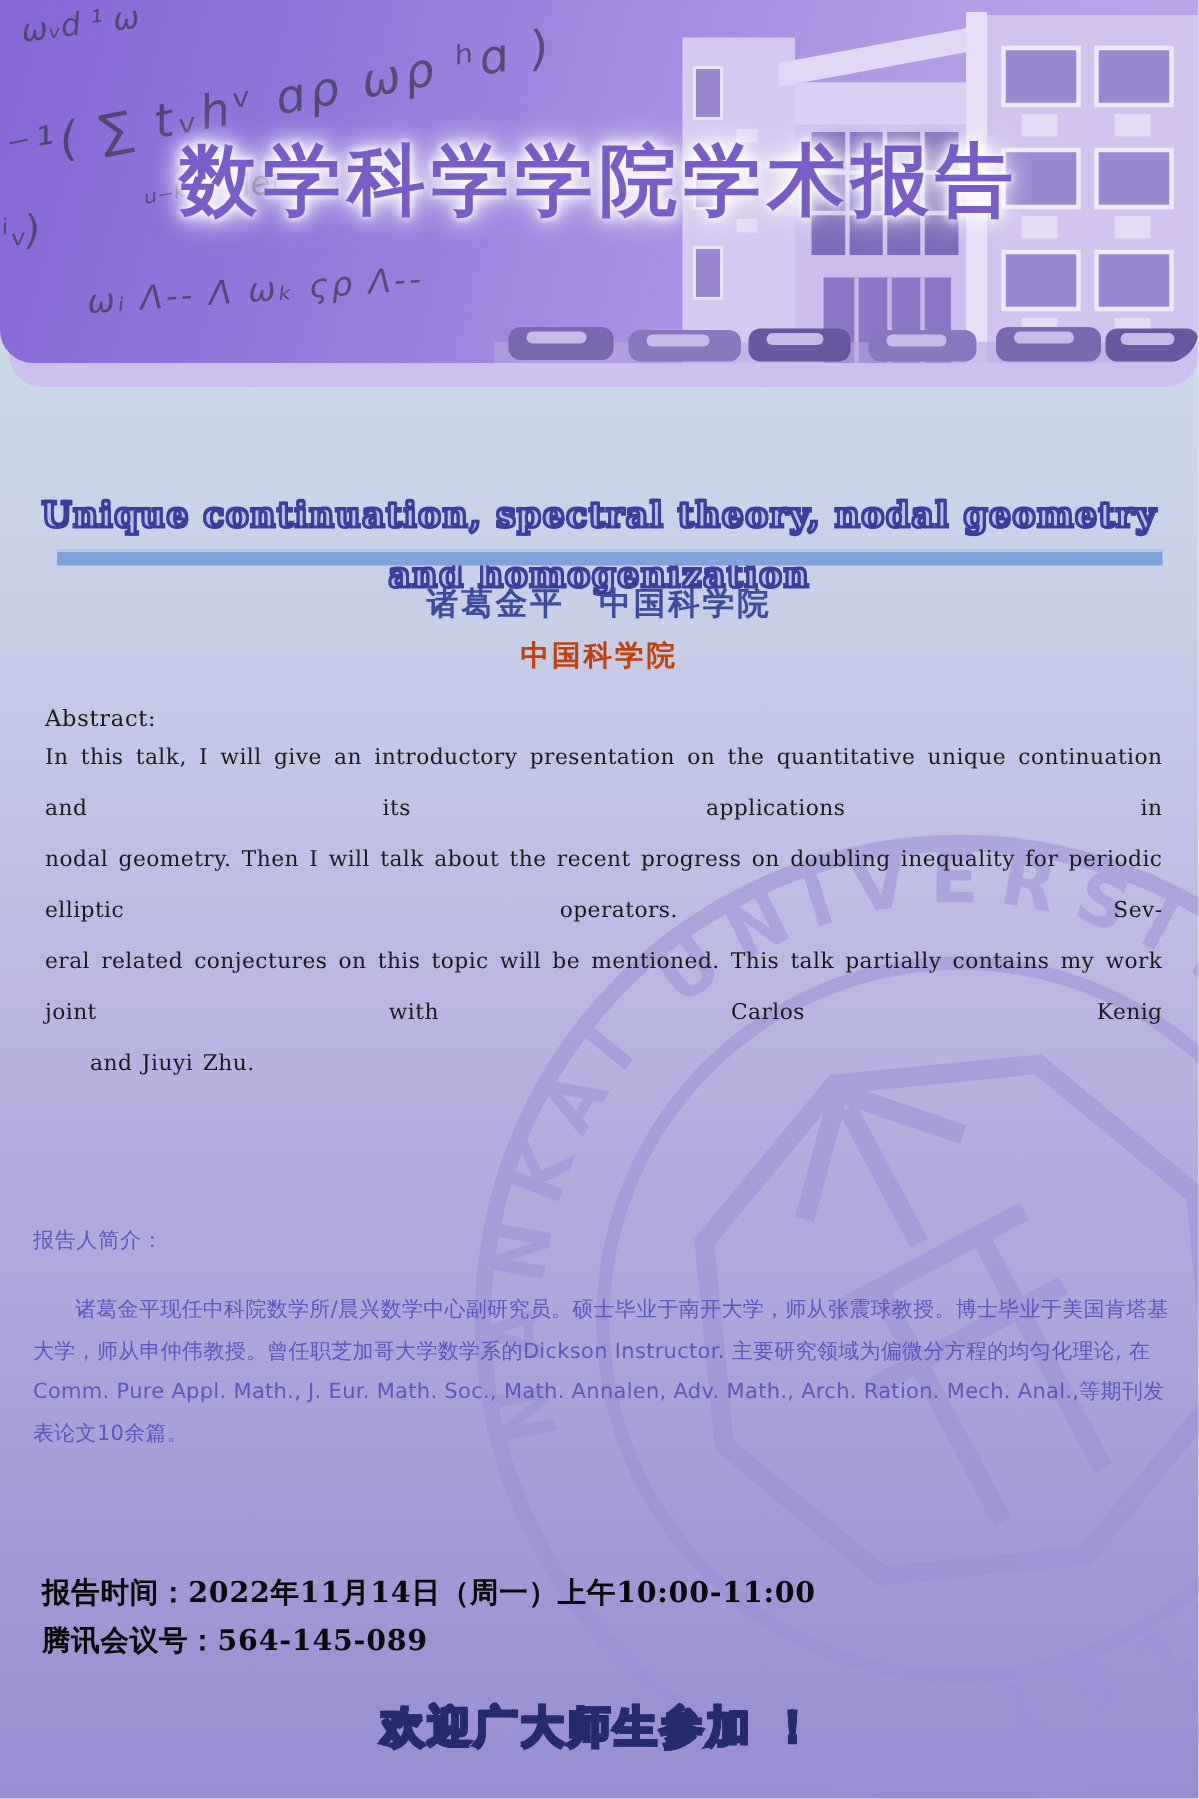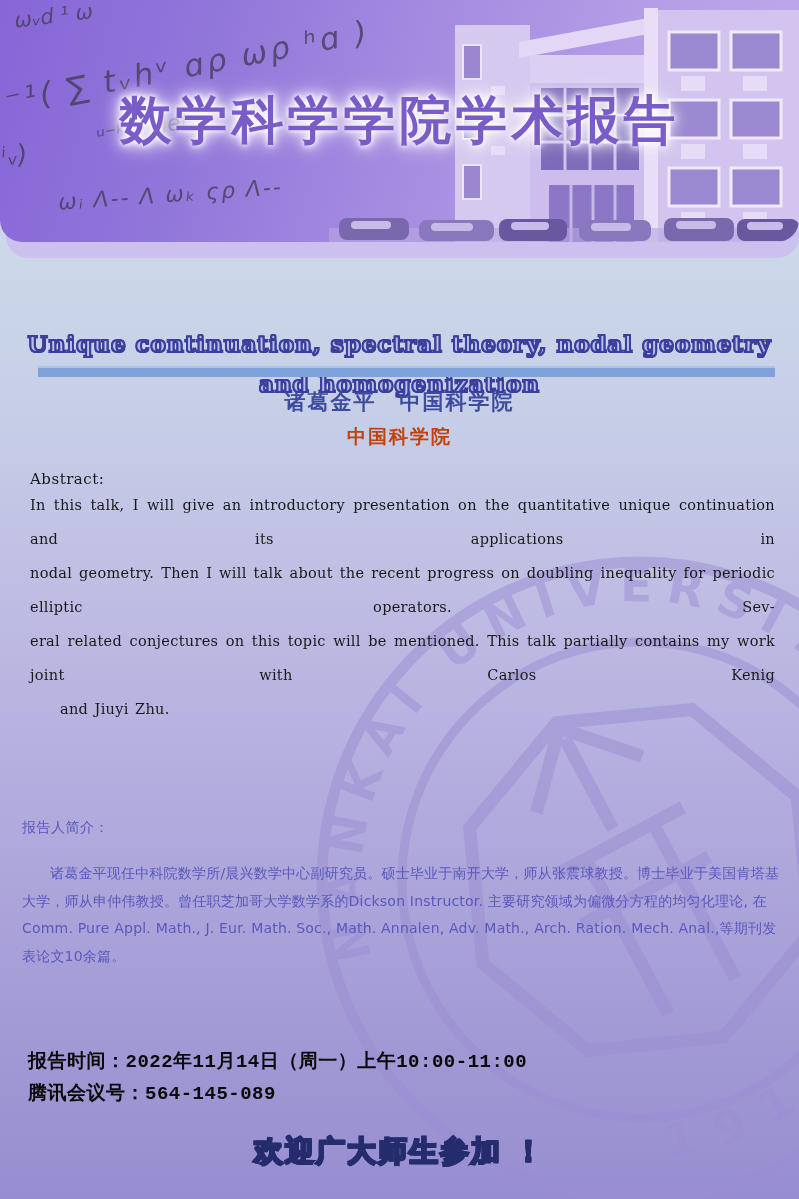--- a/index.html
+++ b/index.html
@@ -49,21 +49,21 @@
   .abstract-line.last{text-align:left;text-align-last:left;margin-left:30px;}
 
   
   .bio{position:absolute;left:22px;right:10px;top:816px;color:#5a58bd;
        font-family:"DejaVu Sans","Liberation Sans",sans-serif;font-size:14px;}
   .bio-heading{line-height:22px;margin-bottom:22px;letter-spacing:.5px;}
   .bio-text{line-height:27.5px;text-indent:2em;letter-spacing:.2px;}
 
   
   .details{position:absolute;left:28px;top:1046px;color:#0a0a0a;
-       font-size:19px;font-weight:bold;letter-spacing:.5px;font-family:Liberation Mono, monospace;}
+       font-size:19px;font-weight:bold;letter-spacing:.5px;}
   .details-row{line-height:32px;}
 
   
   .welcome{position:absolute;left:0;top:1132px;width:100%;text-align:center;
        font-size:29px;font-weight:bold;letter-spacing:2px;
        color:#a8a0d8;-webkit-text-stroke:2px #252c6e;
        text-shadow:-1px -1px 0 #252c6e,1px -1px 0 #252c6e,-1px 1px 0 #252c6e,1px 1px 0 #252c6e;}
 </style>
 </head>
 <body>

